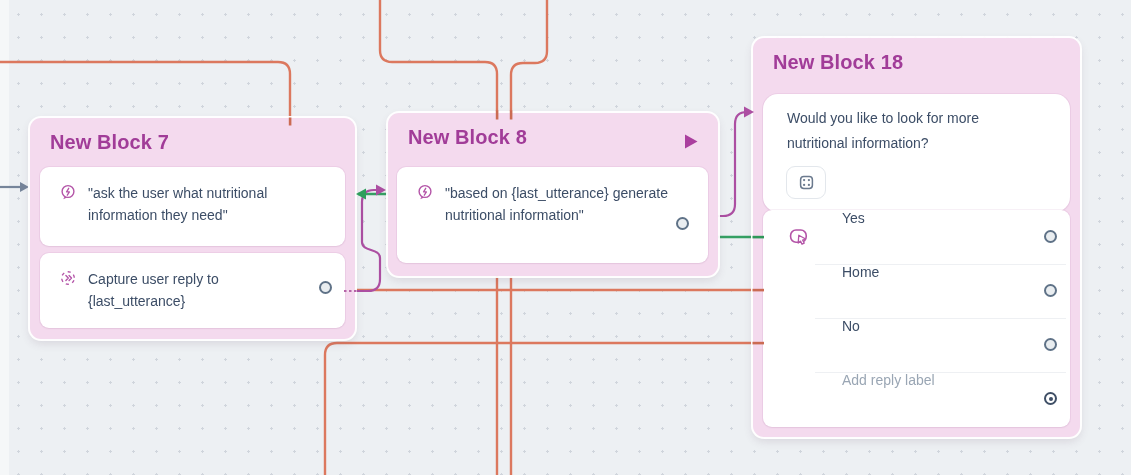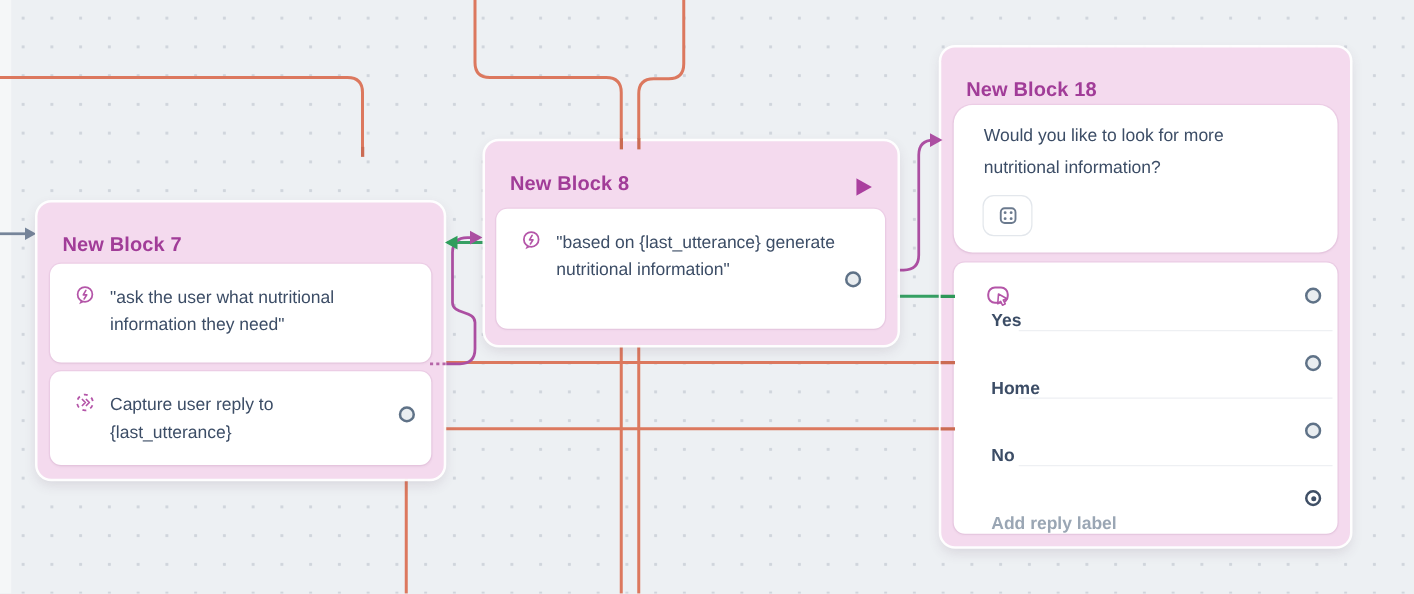--- a/index.html
+++ b/index.html
@@ -18,21 +18,21 @@
   .wire.green{stroke:#35a063;stroke-width:2.4px;}
   .wire.purple{stroke:#ac4fa2;stroke-width:2.2px;}
   .wire.gray{stroke:#76859a;stroke-width:2.2px;}
 
   .block{
     position:absolute;background:#f4daee;border-radius:11px;
     box-shadow:0 0 0 2px rgba(255,255,255,.95), 0 4px 10px rgba(96,62,96,.16);
   }
   .block-header{
     display:flex;align-items:flex-end;justify-content:space-between;
-    padding:26px 20px 0 20px;font-size:16px;font-weight:700;color:#a13c98;
+    padding:13px 20px 0 20px;font-size:20px;font-weight:700;color:#a13c98;
     letter-spacing:.1px;
   }
   .card{
     position:absolute;background:#fff;border-radius:9px;
     box-shadow:0 0 0 1px rgba(178,110,165,.10), 0 1px 2px rgba(90,50,90,.06);
   }
   .step{display:flex;gap:12px;padding:15px 14px 12px 20px;}
   .step-icon{flex:0 0 16px;margin-top:2px;}
   .step-text{font-size:14px;line-height:22px;color:#3c4d66;}
   .w228{width:228px;} .w212{width:212px;overflow-wrap:anywhere;} .w272{width:272px;}
@@ -42,21 +42,21 @@
     background:#e9edf0;border:2px solid #5f7287;
   }
   .port-add{background:#fff;border:2px solid #3f4f66;display:flex;align-items:center;justify-content:center;}
   .port-add .dot{width:4px;height:4px;border-radius:50%;background:#3f4f66;}
 
   .msg-text{padding:12px 0 0 24px;font-size:14px;line-height:25px;color:#3c4d66;}
   .variant-btn{
     position:absolute;left:23px;top:72px;width:40px;height:33px;border:1px solid #e3e7ec;
     border-radius:9px;background:#fff;display:flex;align-items:center;justify-content:center;
   }
-  .btn-row{position:relative;height:54px;display:flex;align-items:flex-end;padding-left:30px;font-weight:bold;}
+  .btn-row{position:relative;height:54px;display:flex;align-items:flex-start;padding-left:79px;}
   .btn-row .divider{position:absolute;left:52px;right:4px;top:0;height:1px;background:#eef0f3;}
   .btn-label{font-size:14px;color:#3c4d66;}
   .btn-label.placeholder{color:#9aa6b4;}
   .row-icon{position:absolute;left:26px;top:17px;}
   .row-port{top:20px;right:13px;}
 </style>
 </head>
 <body>
 
 <div id="canvas">
@@ -69,21 +69,21 @@
     <path class="wire red" d="M 352 290 H 764"></path>
     <path class="wire red" d="M 764 343 H 337 Q 325 343 325 355 V 477"></path>
     <path class="wire green" d="M 764 237 H 412 Q 400 237 400 225 V 206 Q 400 194 388 194 H 358"></path>
     <path class="wire purple" d="M 334 291 H 368 Q 380 291 380 279 V 258 C 380 248 362 252 362 242 V 202 Q 362 190 374 190 H 377"></path>
     <polygon points="386,190 376,184.5 376,195.5" fill="#ac4fa2"></polygon>
     <path class="wire purple" d="M 691 216 H 723 Q 735 216 735 204 V 124 Q 735 112 747 112"></path>
     <path class="wire gray" d="M 0 187 H 20"></path>
     <polygon points="29,187 20,182 20,192" fill="#76859a"></polygon>
   </svg>
 
-  <div class="block" style="left:30px;top:118px;width:325px;height:221px;margin-top:44px;">
+  <div class="block" style="left:30px;top:118px;width:325px;height:221px;">
     <div class="block-header">
       <span>New Block 7</span>
     </div>
     <div class="card" style="left:10px;top:49px;width:305px;height:79px;">
       <div class="step">
         <svg class="step-icon" width="16" height="16" viewBox="0 0 16 16">
           <circle cx="8" cy="7.5" r="5.9" fill="none" stroke="#b455a8" stroke-width="1.4"></circle>
           <path d="M4.6 12.4 L3.3 15.3 L7.1 13.6 Z" fill="#b455a8"></path>
           <path d="M8.7 4.3 L6.6 7.9 H9.4 L7.3 11.2" fill="none" stroke="#b455a8" stroke-width="1.3" stroke-linecap="round" stroke-linejoin="round"></path>
         </svg>
@@ -120,21 +120,21 @@
         <div class="step-text w228">"based on {last_utterance} generate nutritional information"</div>
       </div>
       <div class="port" style="top:50px;right:19px;"></div>
     </div>
   </div>
 
   <div class="block" style="left:753px;top:38px;width:327px;height:399px;">
     <div class="block-header">
       <span>New Block 18</span>
     </div>
-    <div class="card" style="left:10px;top:46px;width:307px;height:118px;border-radius:15px;">
+    <div class="card" style="left:10px;top:56px;width:307px;height:118px;border-radius:15px;">
       <div class="msg-text w272">Would you like to look for more nutritional information?</div>
       <div class="variant-btn">
         <svg width="17" height="17" viewBox="0 0 17 17">
           <rect x="2.6" y="2.6" width="11.8" height="11.8" rx="3.2" fill="none" stroke="#6b7a8e" stroke-width="1.5"></rect>
           <circle cx="6.1" cy="6.1" r="1.15" fill="#6b7a8e"></circle>
           <circle cx="10.9" cy="6.1" r="1.15" fill="#6b7a8e"></circle>
           <circle cx="6.1" cy="10.9" r="1.15" fill="#6b7a8e"></circle>
           <circle cx="10.9" cy="10.9" r="1.15" fill="#6b7a8e"></circle>
         </svg>
       </div>

